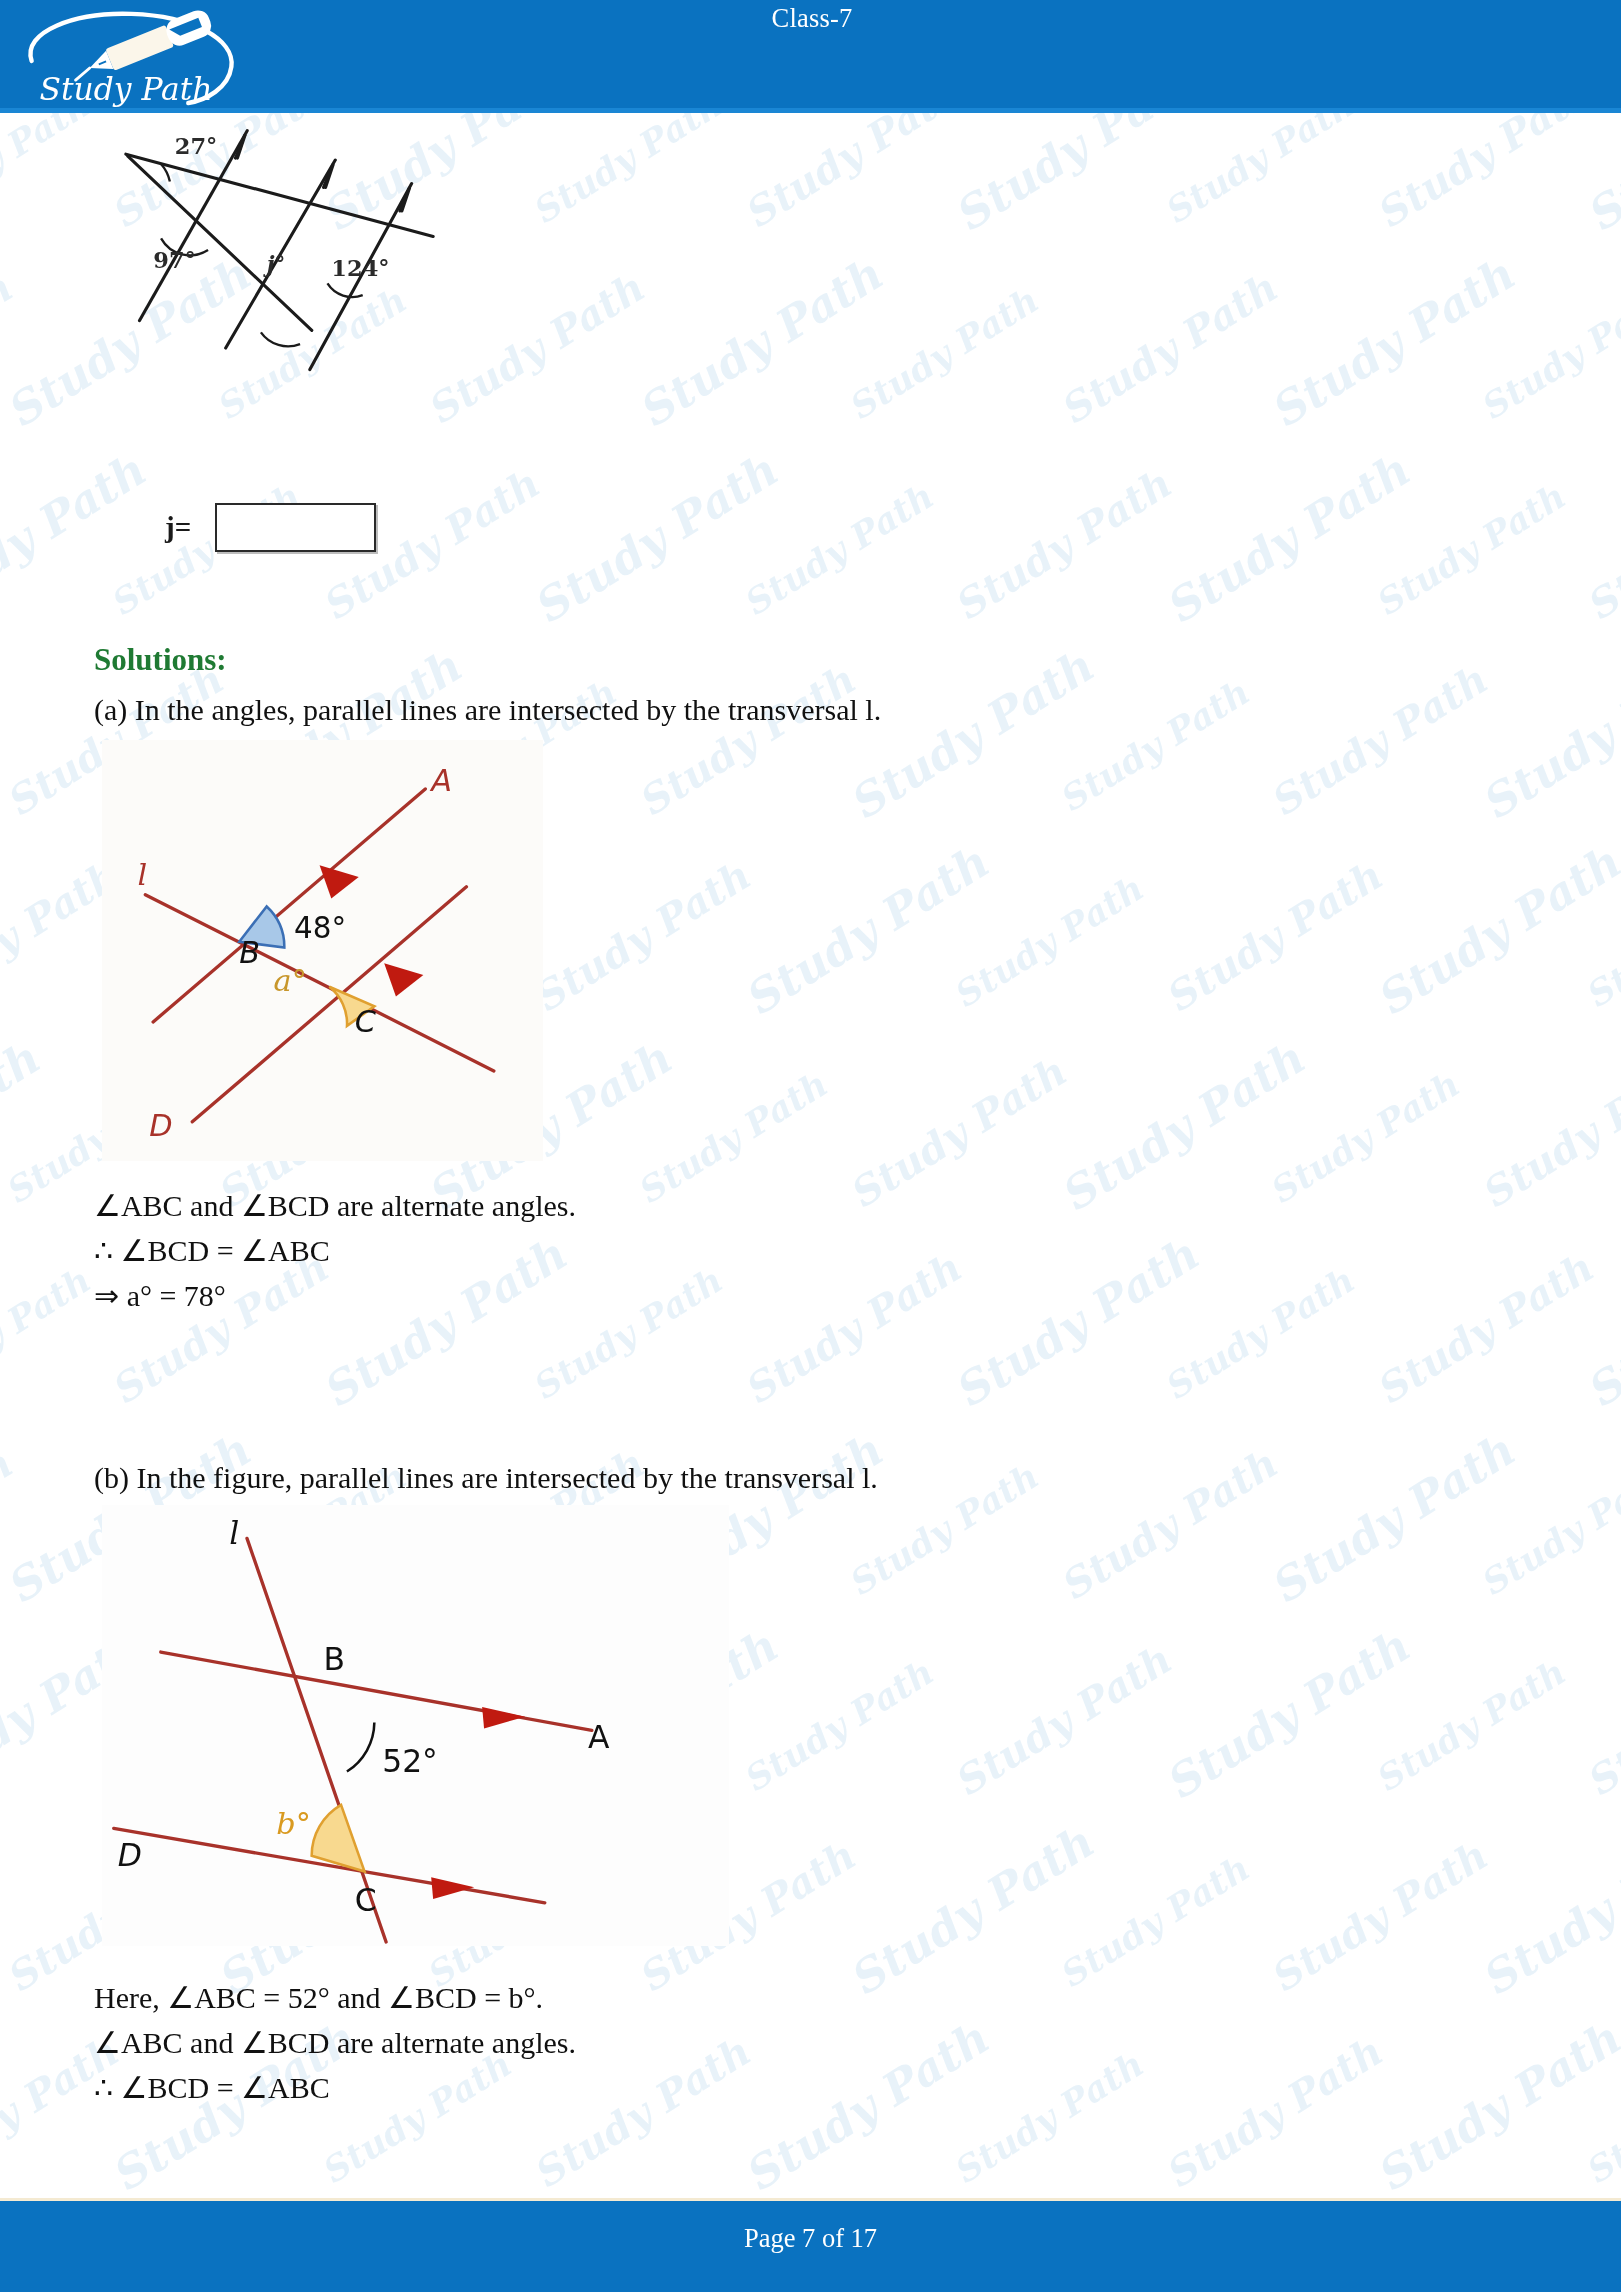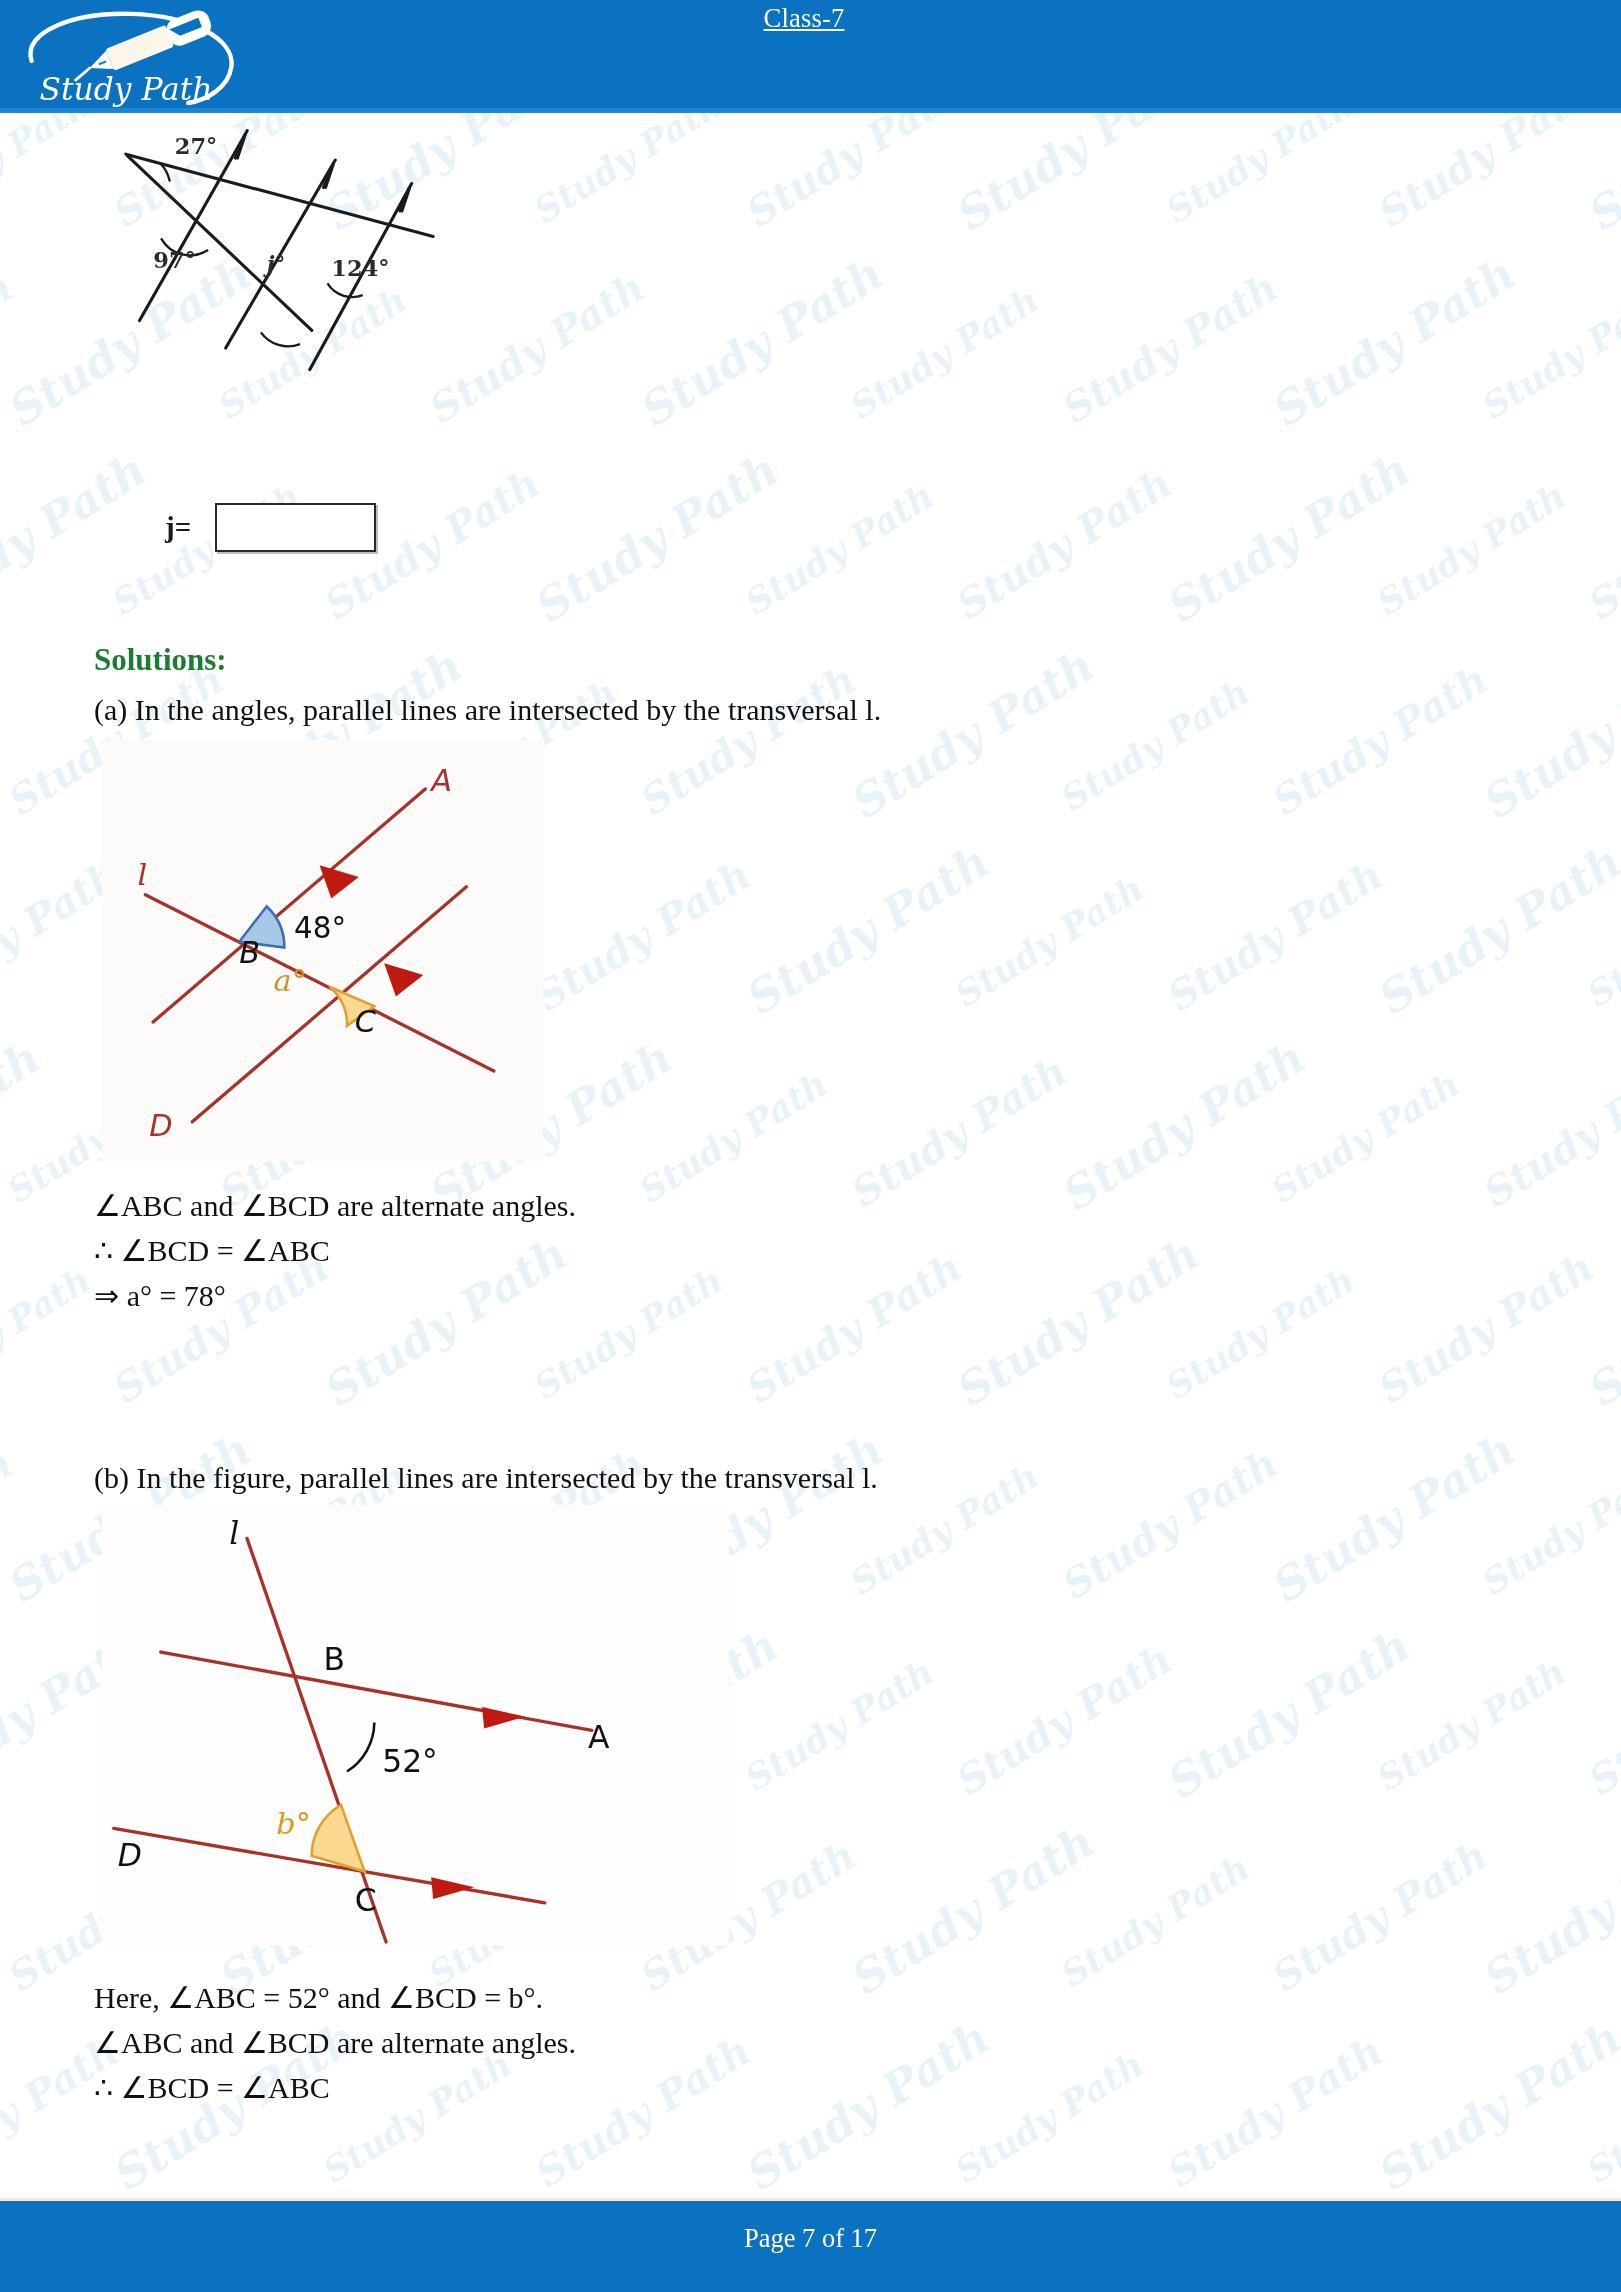--- a/index.html
+++ b/index.html
@@ -37,26 +37,25 @@
   }
   #header-underline{
     position:absolute;left:0;top:108px;width:1621px;height:4.9px;
     background:#1a86d4;z-index:3;
   }
   #logo{
     position:absolute; left:13.7px; top:5.9px;
     width:235px; height:102px;
   }
   #header-titles{
-    position:absolute; left:265px; top:3.9px; width:1078px;
+    position:absolute; left:273px; top:3.9px; width:1078px;
     text-align:center;
     color:#ffffff;
     font-family:"Liberation Serif", serif;
     line-height:1.12;
-    text-decoration:underline;
   }
   .htitle{ font-size:26.5px; letter-spacing:0.2px; }
   
   #content{ position:absolute; left:0; top:113px; width:1621px; z-index:2; }
 
   .fig-top{ position:absolute; left:118px; top:0px; }
   .answer-row{
     position:absolute; left:165px; top:390px;
     display:flex; align-items:center; gap:23.5px;
   }

